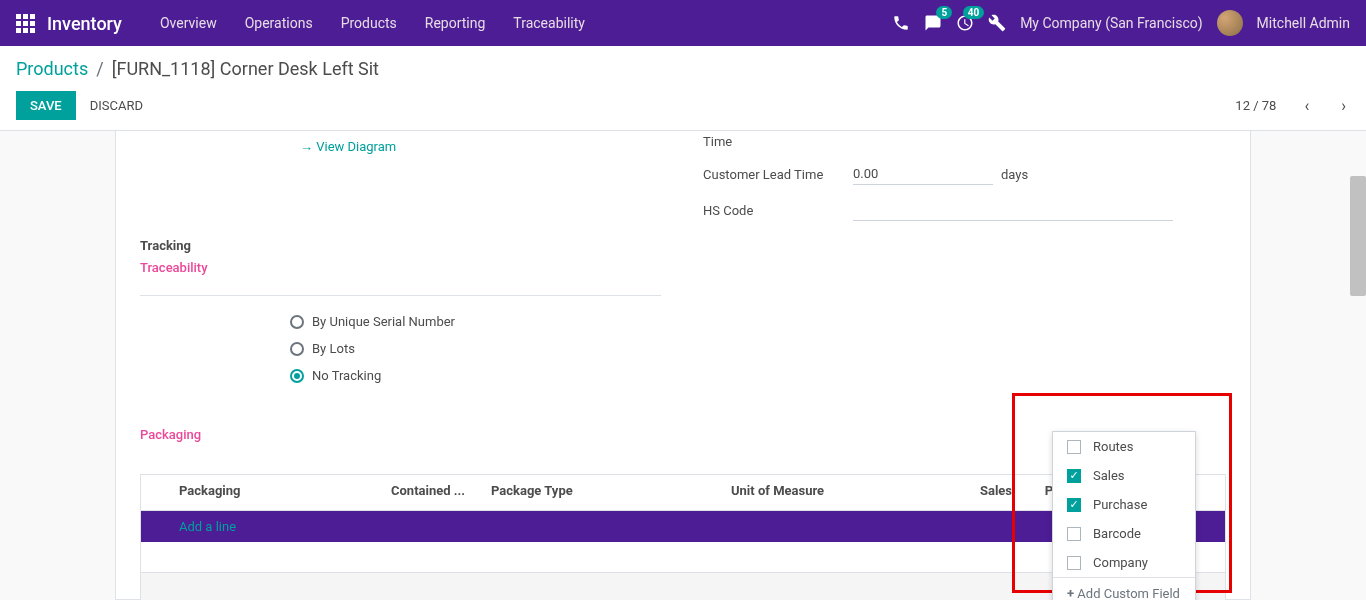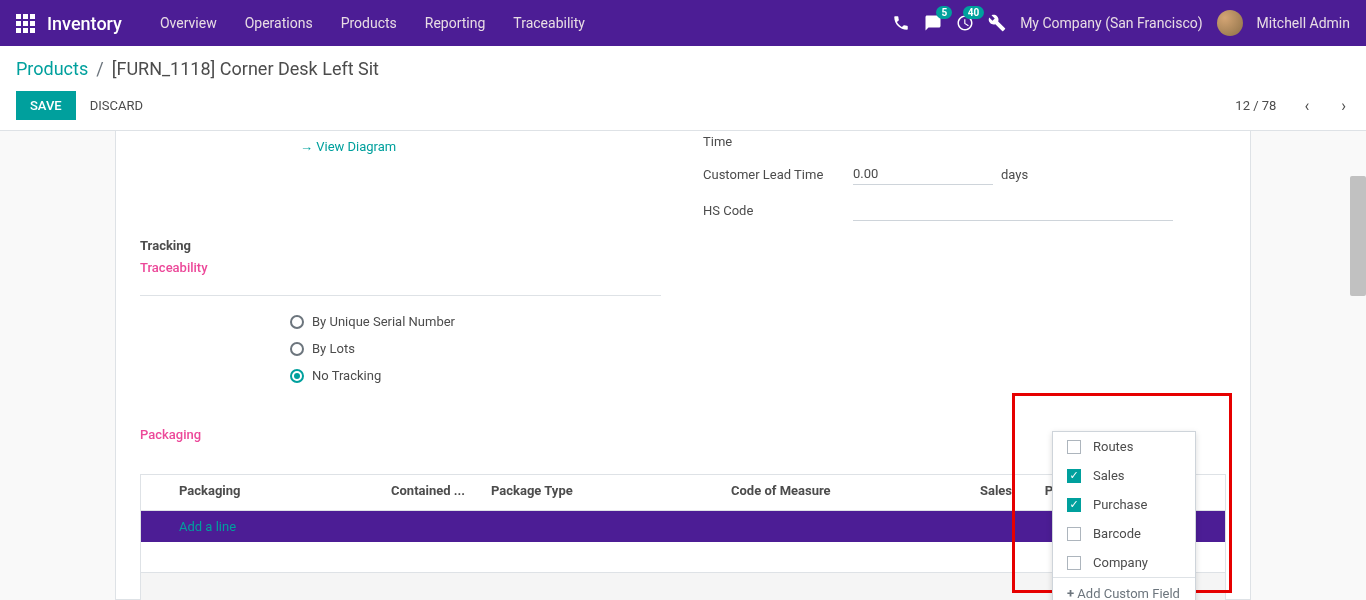--- a/index.html
+++ b/index.html
@@ -187,21 +187,21 @@
         <div class="tracking-label" style="order:-1">Tracking</div>
       </div>
     </div>
 
     <div class="section-header" style="border:none; margin-top:38px">Packaging</div>
     <div class="table-wrap">
       <div class="table-header">
         <div class="th th-packaging">Packaging</div>
         <div class="th th-contained">Contained ...</div>
         <div class="th th-pkgtype">Package Type</div>
-        <div class="th th-uom">Code of Measure</div>
+        <div class="th th-uom">Unit of Measure</div>
         <div class="th th-sales">Sales</div>
         <div class="th th-purchase">Purcha...</div>
         <div class="th th-kebab">⋮</div>
       </div>
       <div class="add-line-row">
         <span class="add-line-link">Add a line</span>
       </div>
       <div class="spacer-row"></div>
       <div class="total-row"></div>
     </div>

